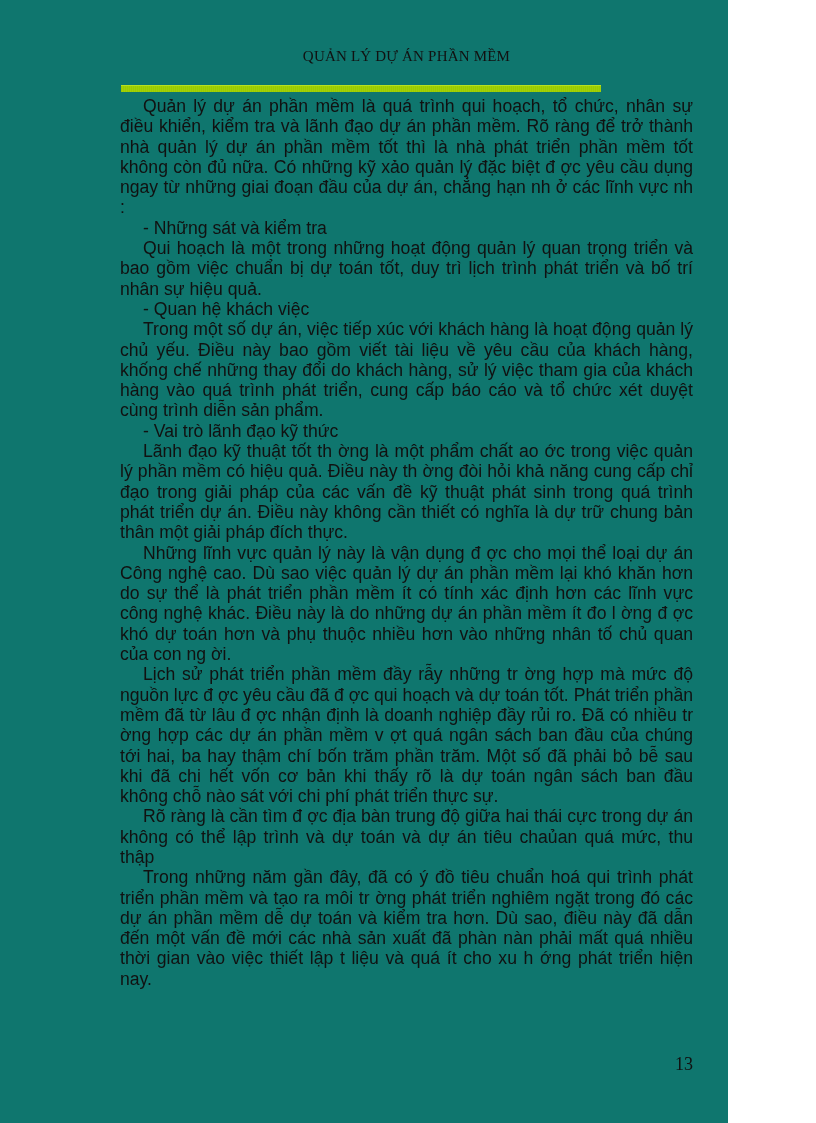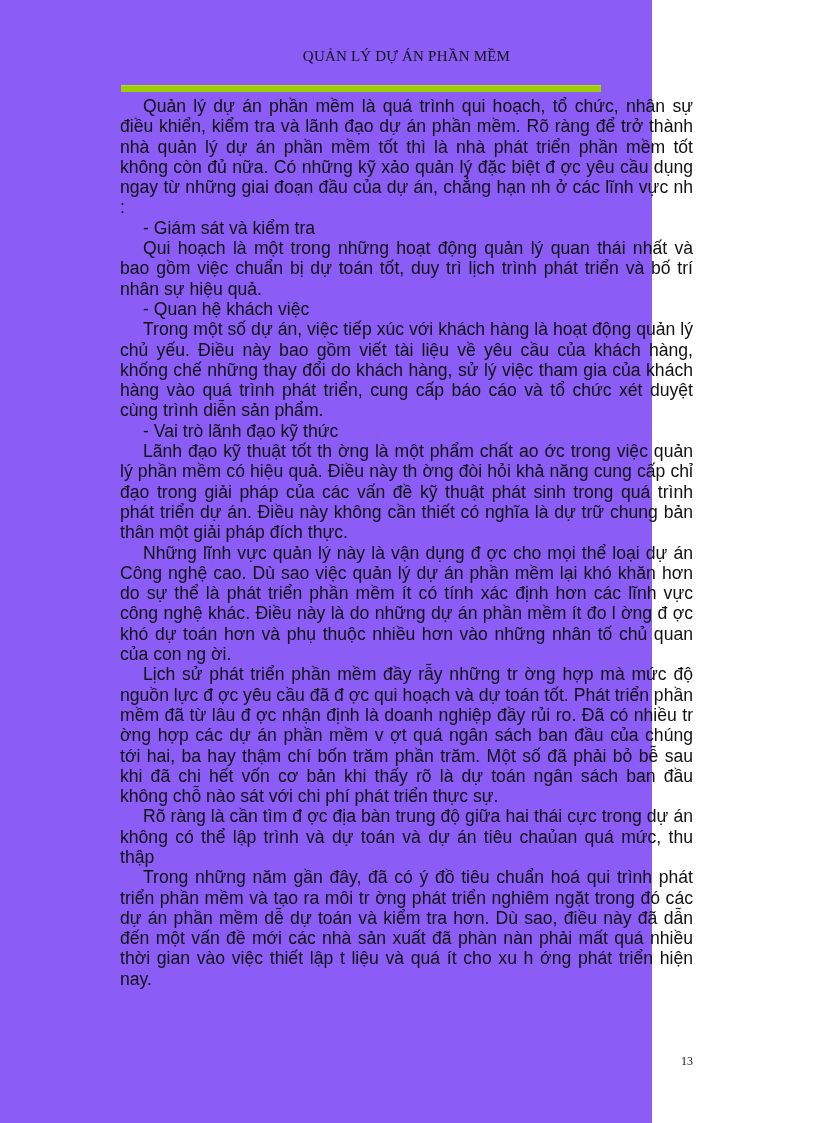--- a/index.html
+++ b/index.html
@@ -1,17 +1,17 @@
 <!DOCTYPE html>
 <html><head>
   <meta charset="utf-8">
   <style>
     html, body { margin: 0; padding: 0; background: #ffffff; }
     body { width: 816px; height: 1123px; position: relative; overflow: hidden; }
-    .page { position: absolute; left: 0; top: 0; width: 652px; height: 1123px; background: #8b5cf6; }
+    .page { position: absolute; left: 0; top: 0; width: 728px; height: 1123px; background: #0f766e; }
     .running-header {
       position: absolute; left: 120px; width: 573px; top: 48px;
       text-align: center;
       font-family: "Liberation Serif", serif;
       font-size: 15px; color: #111; letter-spacing: 0.2px;
     }
     .header-rule {
       position: absolute; left: 121px; width: 480px; top: 85px; height: 6px;
       background: repeating-linear-gradient(90deg, #a4d200 0px, #93c400 1px, #b0dc10 2px);
       border-top: 1px solid #b8e020;
@@ -21,34 +21,34 @@
       font-family: Liberation Sans, sans-serif;
       font-size: 17.6px; line-height: 20.3px; color: #111;
       text-align: justify;
     }
     .body-text p { margin: 0; text-indent: 23px; text-align: justify; }
     .body-text p.bullet { text-indent: 23px; text-align: left; }
     .page-number {
       position: absolute; left: 660px; width: 33px; top: 1054px;
       text-align: right;
       font-family: "Liberation Serif", serif;
-      font-size: 12px; color: #111;
+      font-size: 18px; color: #111;
     }
   </style>
 </head>
 <body>
 
 <div class="page">
   <div class="running-header">QUẢN LÝ DỰ ÁN PHẦN MỀM</div>
   <div class="header-rule"></div>
 
   <div class="body-text">
     <p>Quản lý dự án phần mềm là quá trình qui hoạch, tổ chức, nhân sự điều khiển, kiểm tra và lãnh đạo dự án phần mềm. Rõ ràng để trở thành nhà quản lý dự án phần mềm tốt thì là nhà phát triển phần mềm tốt không còn đủ nữa. Có những kỹ xảo quản lý đặc biệt đ ợc yêu cầu   dụng ngay từ những giai đoạn đầu của dự án, chẳng hạn nh  ở các lĩnh vực nh  :</p>
-    <p class="bullet">- Giám sát và kiểm tra</p>
-    <p>Qui hoạch là một trong những hoạt động quản lý quan thái nhất và bao gồm việc chuẩn bị  dự toán tốt, duy trì lịch trình phát triển và bố trí nhân sự hiệu quả.</p>
+    <p class="bullet">- Những sát và kiểm tra</p>
+    <p>Qui hoạch là một trong những hoạt động quản lý quan trọng triển và bao gồm việc chuẩn bị  dự toán tốt, duy trì lịch trình phát triển và bố trí nhân sự hiệu quả.</p>
     <p class="bullet">- Quan hệ khách việc</p>
     <p>Trong một số dự án, việc tiếp xúc với khách hàng là hoạt động quản lý chủ   yếu. Điều này bao gồm viết tài liệu về yêu cầu của khách hàng, khống chế những thay đổi do khách hàng, sử lý việc tham gia của khách hàng vào quá trình phát triển, cung cấp báo cáo và tổ chức xét duyệt cùng trình diễn sản phẩm.</p>
     <p class="bullet">- Vai trò lãnh đạo kỹ thức</p>
     <p>Lãnh đạo kỹ thuật tốt th  ờng là một phẩm chất ao   ớc trong việc quản lý phần mềm có hiệu quả. Điều này th  ờng đòi hỏi khả năng cung cấp chỉ đạo trong giải pháp của các vấn đề kỹ thuật phát sinh trong quá trình phát triển dự án. Điều này không cần thiết có nghĩa là dự trữ chung bản thân một giải pháp đích thực.</p>
     <p>Những lĩnh vực quản lý này là vận dụng đ  ợc cho mọi thể loại dự án Công nghệ cao. Dù sao việc quản lý dự án phần mềm lại khó khăn hơn do sự thể là phát triển phần mềm ít có tính xác định hơn các lĩnh vực công nghệ khác. Điều này là do những dự án phần mềm ít đo l  ờng đ  ợc khó dự toán hơn và phụ thuộc nhiều hơn vào những nhân tố chủ quan của con ng  ời.</p>
     <p>Lịch sử phát triển phần mềm đầy rẫy những tr  ờng hợp mà mức độ nguồn lực đ  ợc yêu cầu đã đ  ợc qui hoạch và dự toán tốt. Phát triển phần mềm đã từ lâu đ  ợc nhận định là doanh nghiệp đầy rủi ro. Đã có nhiều tr  ờng hợp các dự án phần mềm v  ợt quá ngân sách ban đầu của chúng tới hai, ba hay thậm chí bốn trăm phần trăm. Một số đã phải bỏ bễ sau khi đã chi hết vốn cơ bản khi thấy rõ là dự toán ngân sách ban đầu không chỗ nào sát với chi phí phát triển thực sự.</p>
     <p>Rõ ràng là cần tìm đ  ợc địa bàn trung độ giữa hai thái cực trong dự án không có thể lập trình và dự toán và dự án tiêu chaủan quá mức, thu thập</p>
     <p>Trong những năm gần đây, đã có ý đồ tiêu chuẩn hoá qui trình phát triển phần mềm và tạo ra môi tr  ờng phát triển nghiêm ngặt trong đó các dự án phần mềm dễ dự toán và kiểm tra hơn. Dù sao, điều này đã dẫn đến một vấn đề mới các nhà sản xuất đã phàn nàn phải mất quá nhiều thời gian vào việc thiết lập t   liệu và quá ít cho xu h  ớng phát triển hiện nay.</p>
   </div>
 

